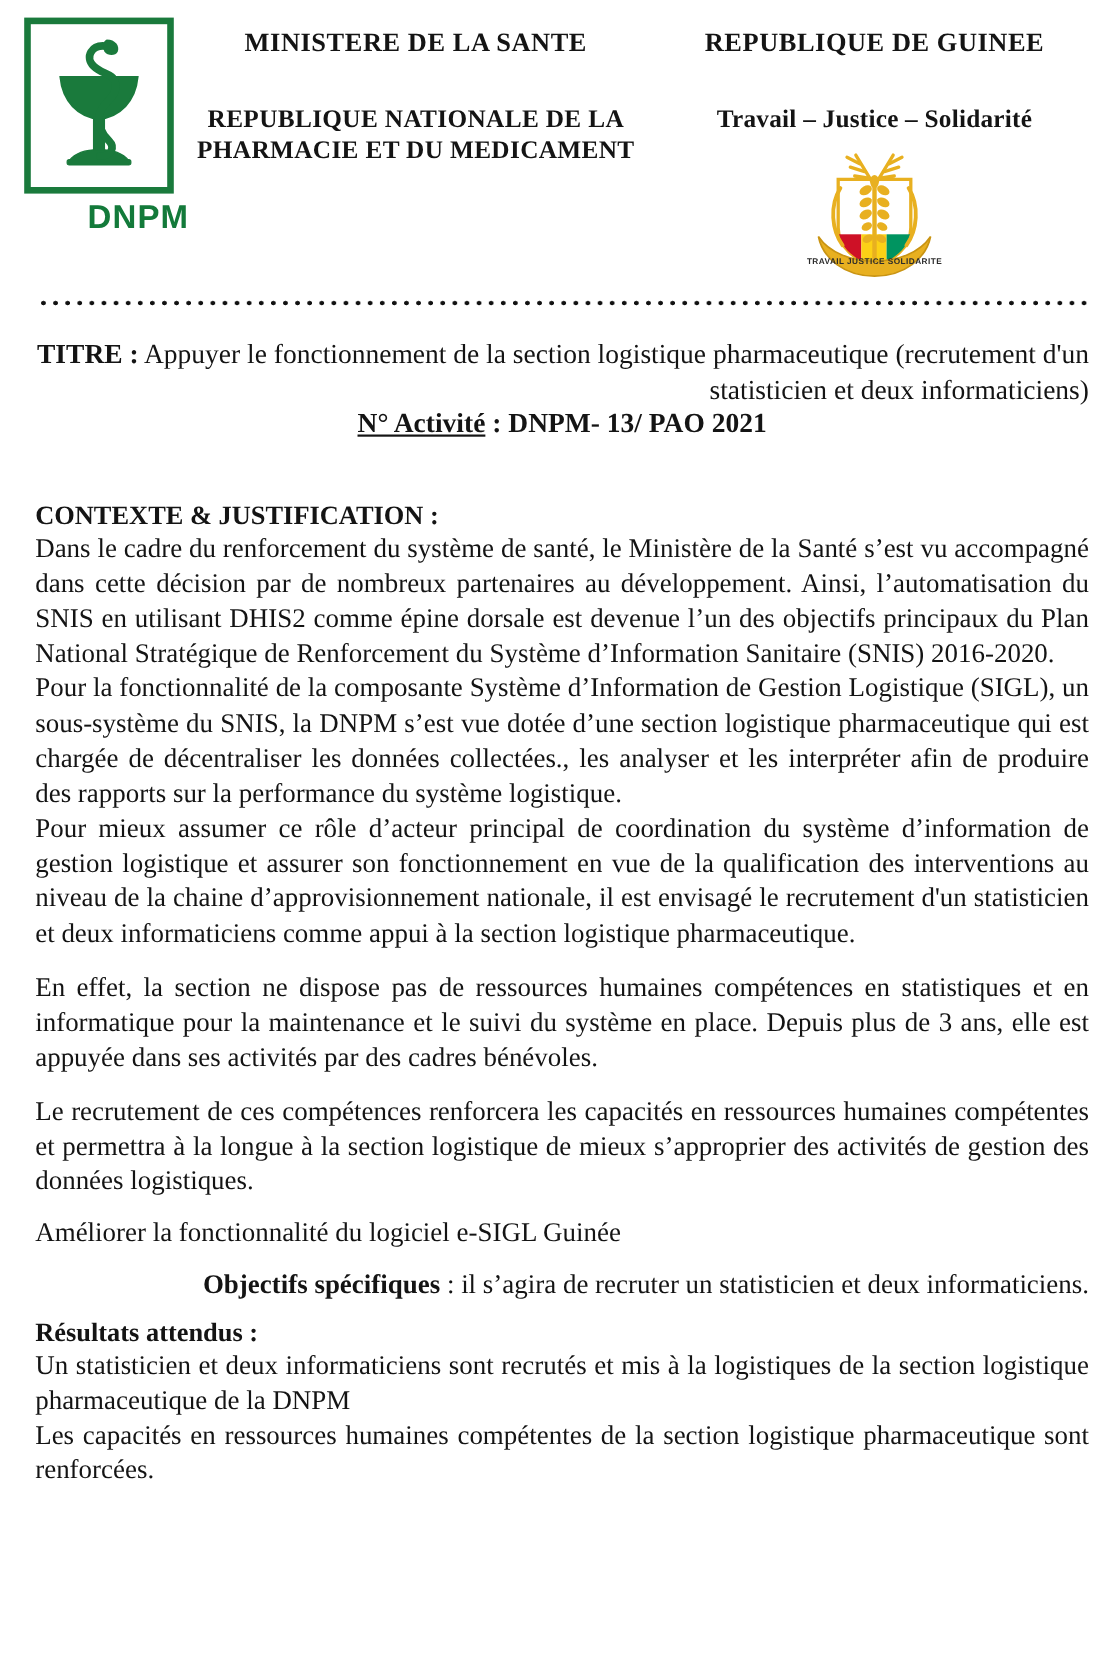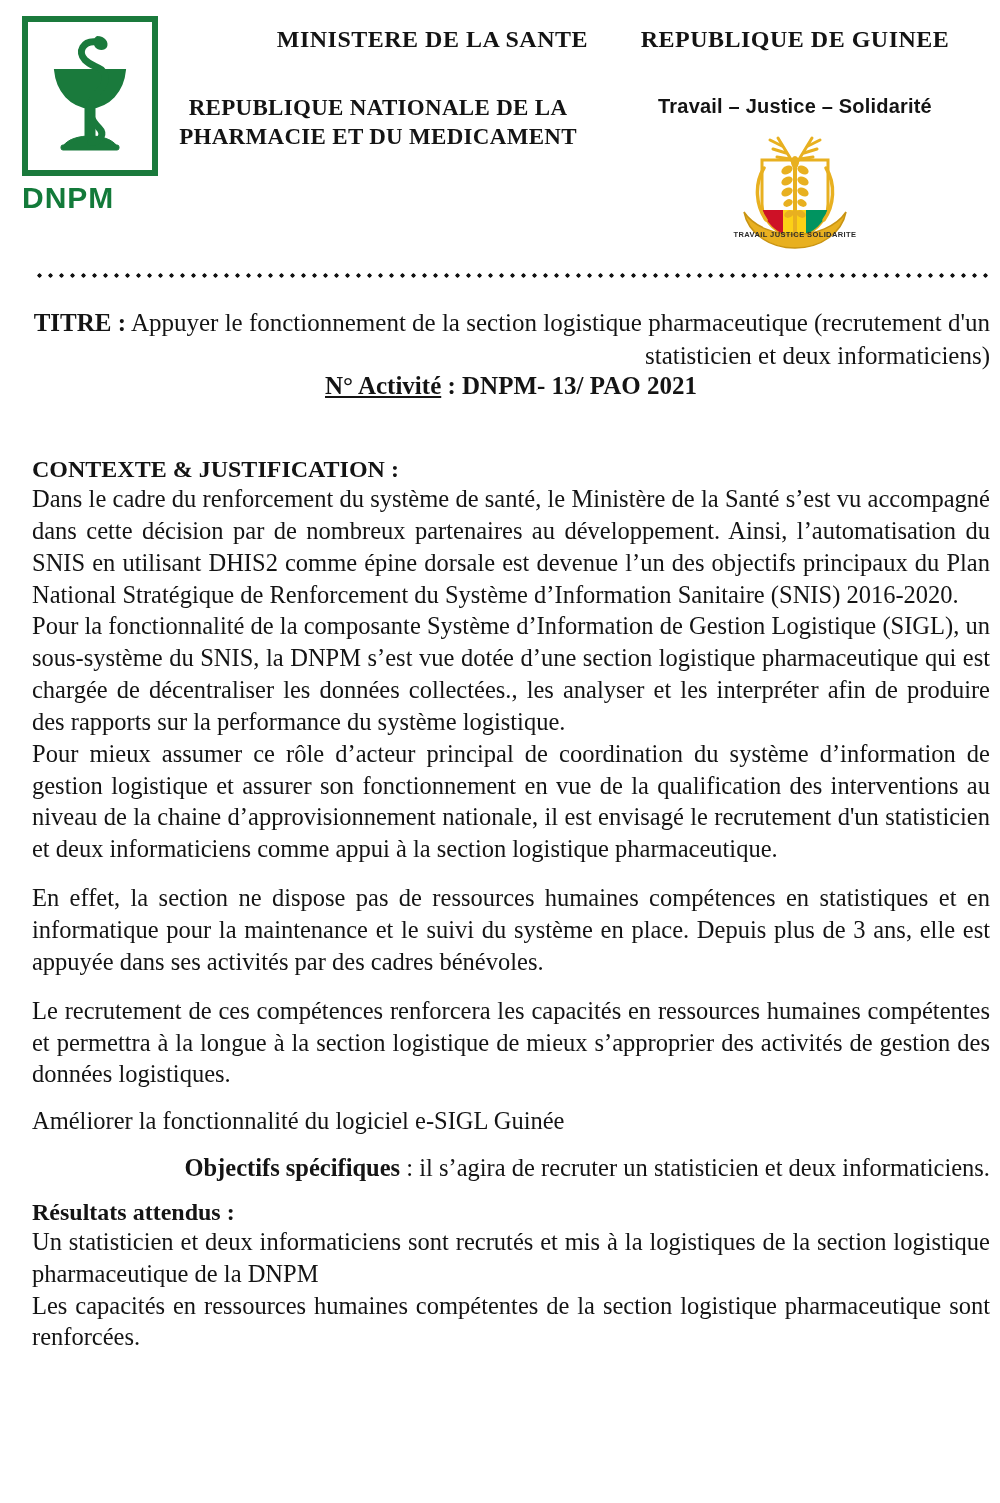--- a/index.html
+++ b/index.html
@@ -22,21 +22,21 @@
     position: relative;
     height: 252px;
   }
 
   
   .logo-block {
     position: absolute;
     left: 22px;
     top: 16px;
     width: 150px;
-    text-align: left;
+    text-align: right;
   }
   .logo-frame {
     width: 136px;
     height: 160px;
     border: 6px solid #1a7a3c;
     background: #ffffff;
     box-sizing: border-box;
     display: flex;
     align-items: center;
     justify-content: center;
@@ -58,21 +58,20 @@
     left: 168px;
     top: 26px;
     width: 420px;
     text-align: center;
   }
   .ministry-line1 {
     font-weight: bold;
     font-size: 24px;
     letter-spacing: 0.5px;
     white-space: nowrap;
-    text-align: right;
   }
   .ministry-line2 {
     margin-top: 40px;
     font-weight: bold;
     font-size: 23px;
     letter-spacing: 0.3px;
     line-height: 1.28;
   }
 
   
@@ -85,22 +84,22 @@
   }
   .republic-title {
     font-weight: bold;
     font-size: 24px;
     letter-spacing: 0.5px;
     white-space: nowrap;
   }
   .republic-motto {
     margin-top: 42px;
     font-weight: bold;
-    font-size: 20px;
-    font-family: Liberation Sans, sans-serif;
+    font-size: 23px;
+    font-family: Liberation Serif, serif;
     letter-spacing: 0.2px;
     white-space: nowrap;
   }
   .arms {
     margin-top: 8px;
     display: flex;
     justify-content: center;
   }
   .arms svg { display: block; }
 

